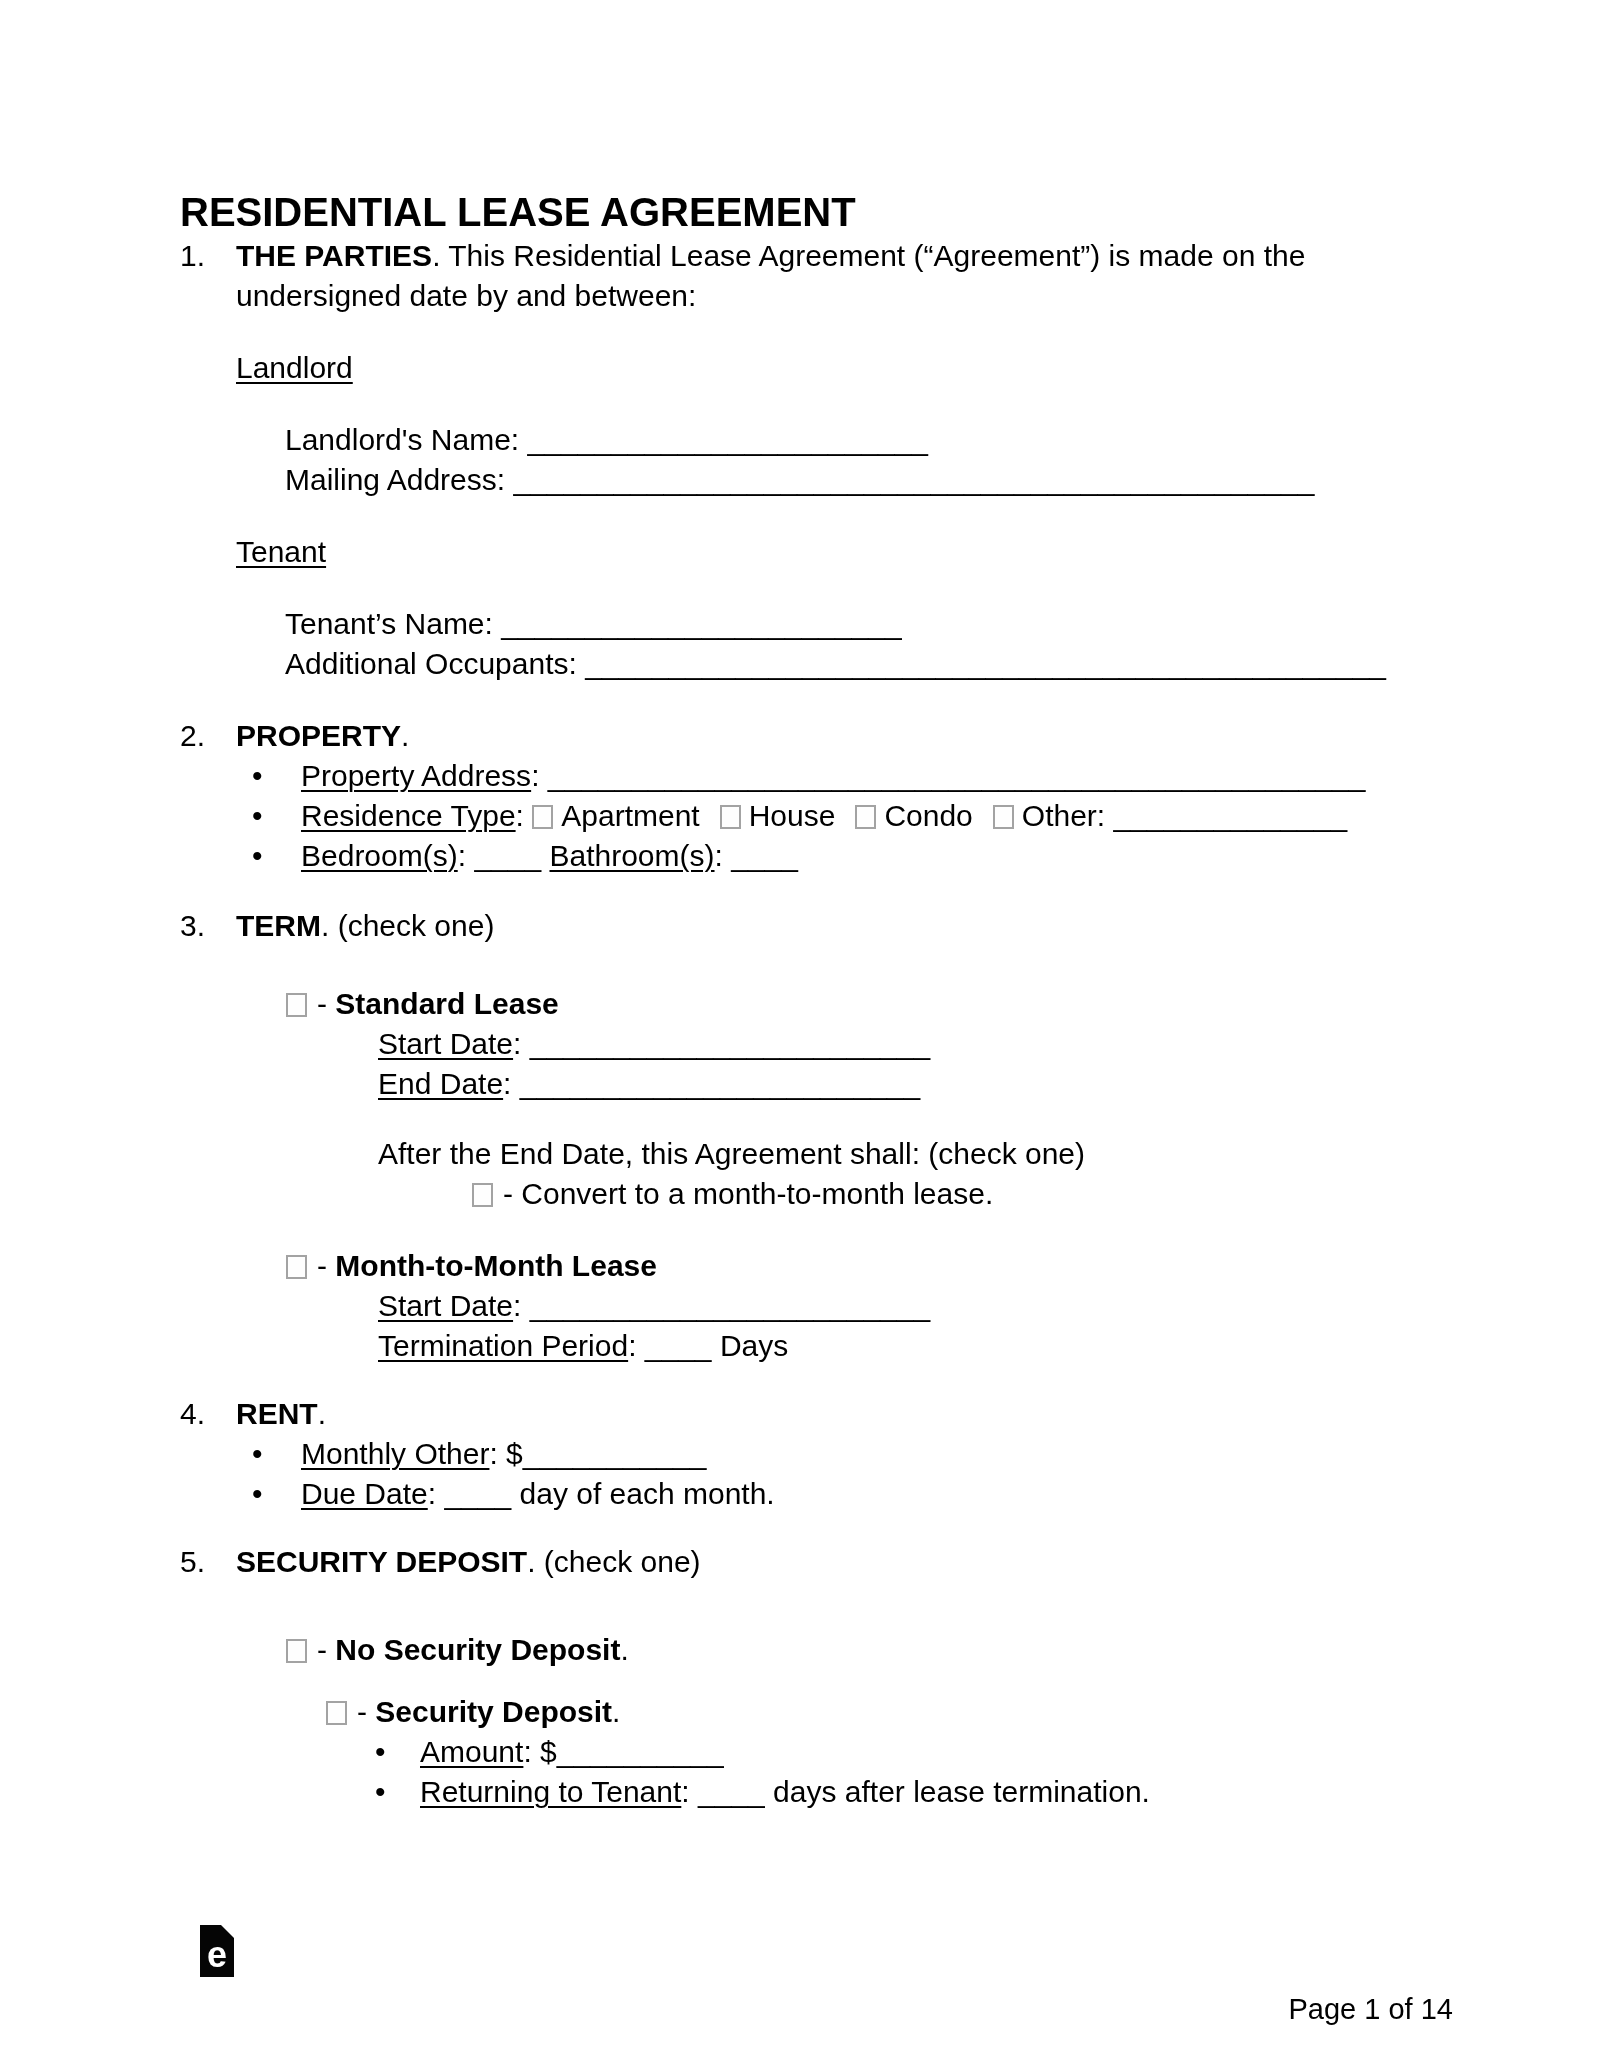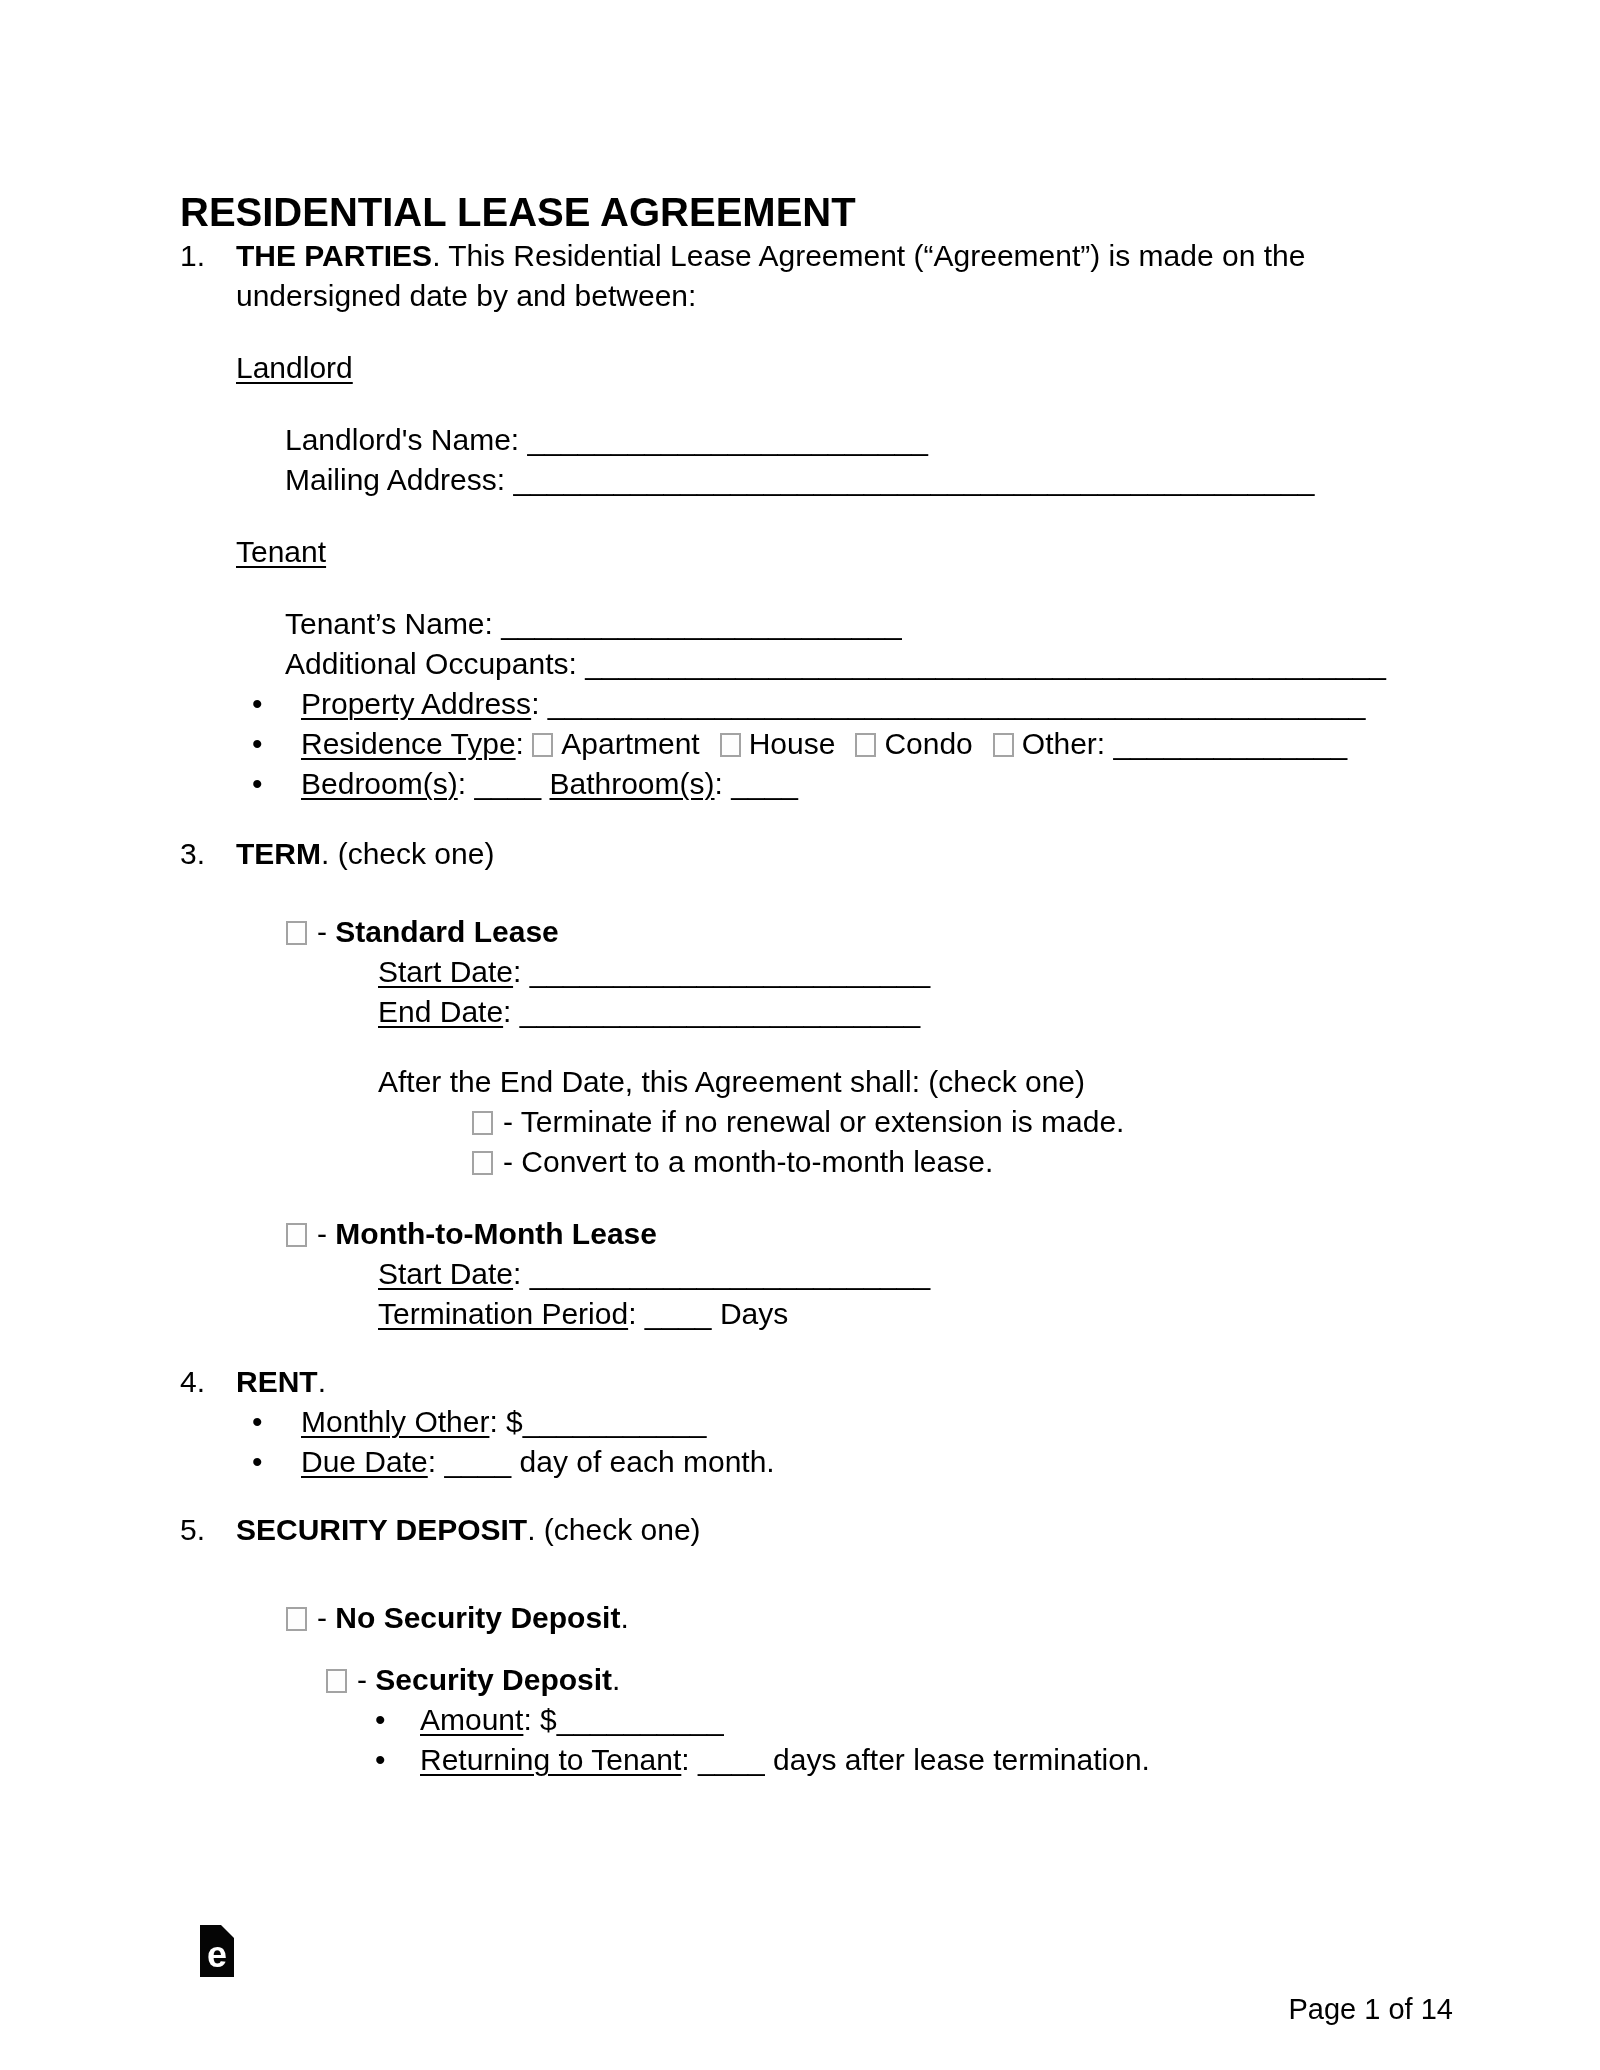--- a/index.html
+++ b/index.html
@@ -97,35 +97,35 @@
   <div class="line ind1 g32"><span class="u">Landlord</span></div>
 
   <div class="line ind2 g32"><span>Landlord's Name</span><span>: </span><span>________________________</span></div>
   <div class="line ind2"><span>Mailing Address</span><span>: </span><span>________________________________________________</span></div>
 
   <div class="line ind1 g32"><span class="u">Tenant</span></div>
 
   <div class="line ind2 g32"><span>Tenant’s Name</span><span>: </span><span>________________________</span></div>
   <div class="line ind2"><span>Additional Occupants</span><span>: </span><span>________________________________________________</span></div>
 
+  <div class="line sec-head g32"><span class="num">2.</span><span class="kw">PROPERTY</span><span>.</span></div>
 
   <div class="line blt1"><span class="dot">•</span><span class="u">Property Address</span><span>: </span><span>_________________________________________________</span></div>
 
   <div class="line blt1"><span class="dot">•</span><span class="u">Residence Type</span><span>: </span><span class="opt"><span class="box"></span><span>Apartment</span></span><span class="opt"><span class="box"></span><span>House</span></span><span class="opt"><span class="box"></span><span>Condo</span></span><span class="opt"><span class="box"></span><span>Other</span><span>: </span><span>______________</span></span></div>
 
   <div class="line blt1"><span class="dot">•</span><span class="u">Bedroom(s)</span><span>: </span><span>____</span><span> </span><span class="u">Bathroom(s)</span><span>: </span><span>____</span></div>
 
   <div class="line sec-head g30"><span class="num">3.</span><span class="kw">TERM</span><span>. (check one)</span></div>
 
   <div class="line chk1 g38"><span class="box"></span><span>- </span><span class="kw">Standard Lease</span></div>
   <div class="line ind3"><span class="u">Start Date</span><span>: </span><span>________________________</span></div>
   <div class="line ind3"><span class="u">End Date</span><span>: </span><span>________________________</span></div>
 
   <div class="line ind3 g30"><span>After the End Date, this Agreement shall: (check one)</span></div>
-  <div class="line chk2"><span class="box"></span><span>- </span><span>Terminate if no renewal or extension is made.</span></div>
   <div class="line chk2"><span class="box"></span><span>- </span><span>Convert to a month-to-month lease.</span></div>
 
   <div class="line chk1 g32"><span class="box"></span><span>- </span><span class="kw">Month-to-Month Lease</span></div>
   <div class="line ind3"><span class="u">Start Date</span><span>: </span><span>________________________</span></div>
   <div class="line ind3"><span class="u">Termination Period</span><span>: </span><span>____</span><span> Days</span></div>
 
   <div class="line sec-head g28"><span class="num">4.</span><span class="kw">RENT</span><span>.</span></div>
   <div class="line blt1"><span class="dot">•</span><span class="u">Monthly Other</span><span>: </span><span>$</span><span>___________</span></div>
   <div class="line blt1"><span class="dot">•</span><span class="u">Due Date</span><span>: </span><span>____</span><span> day of each month.</span></div>
 

